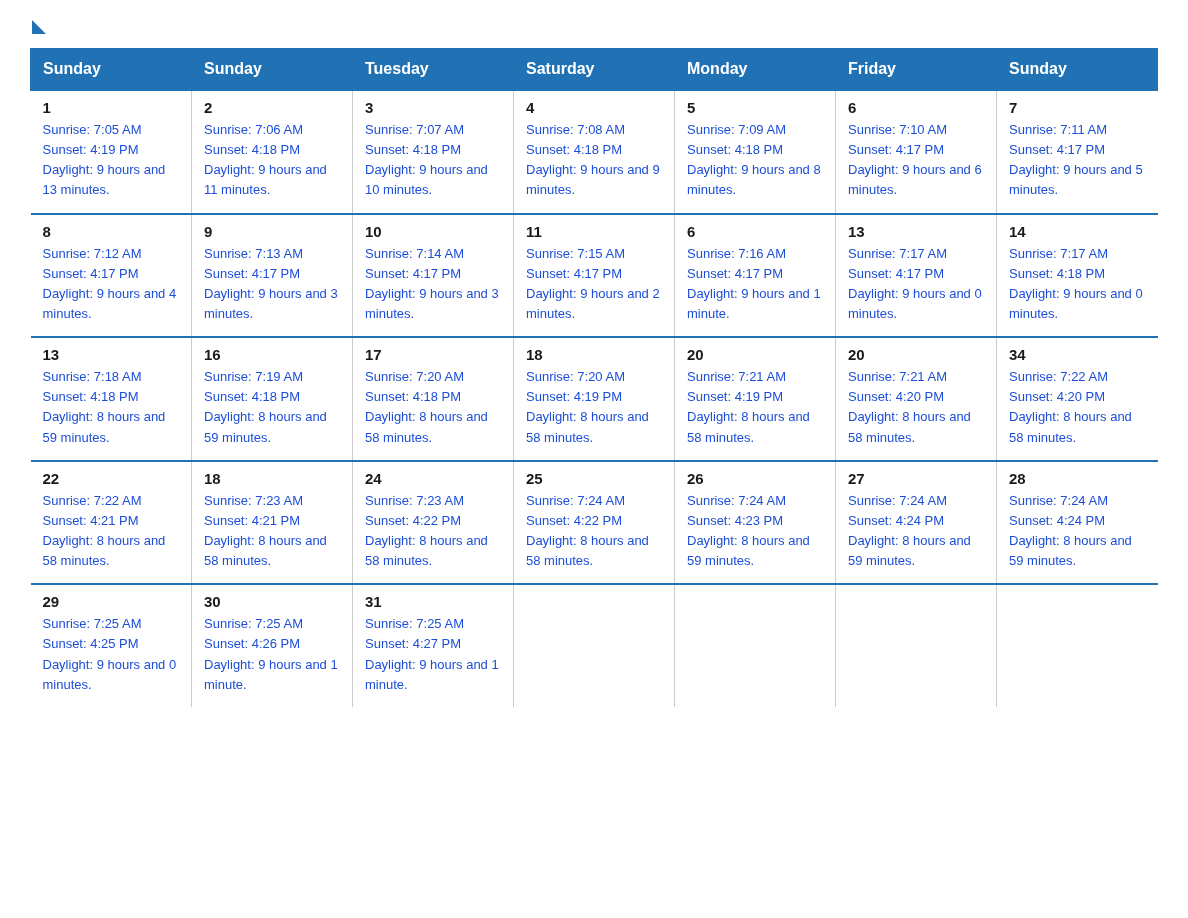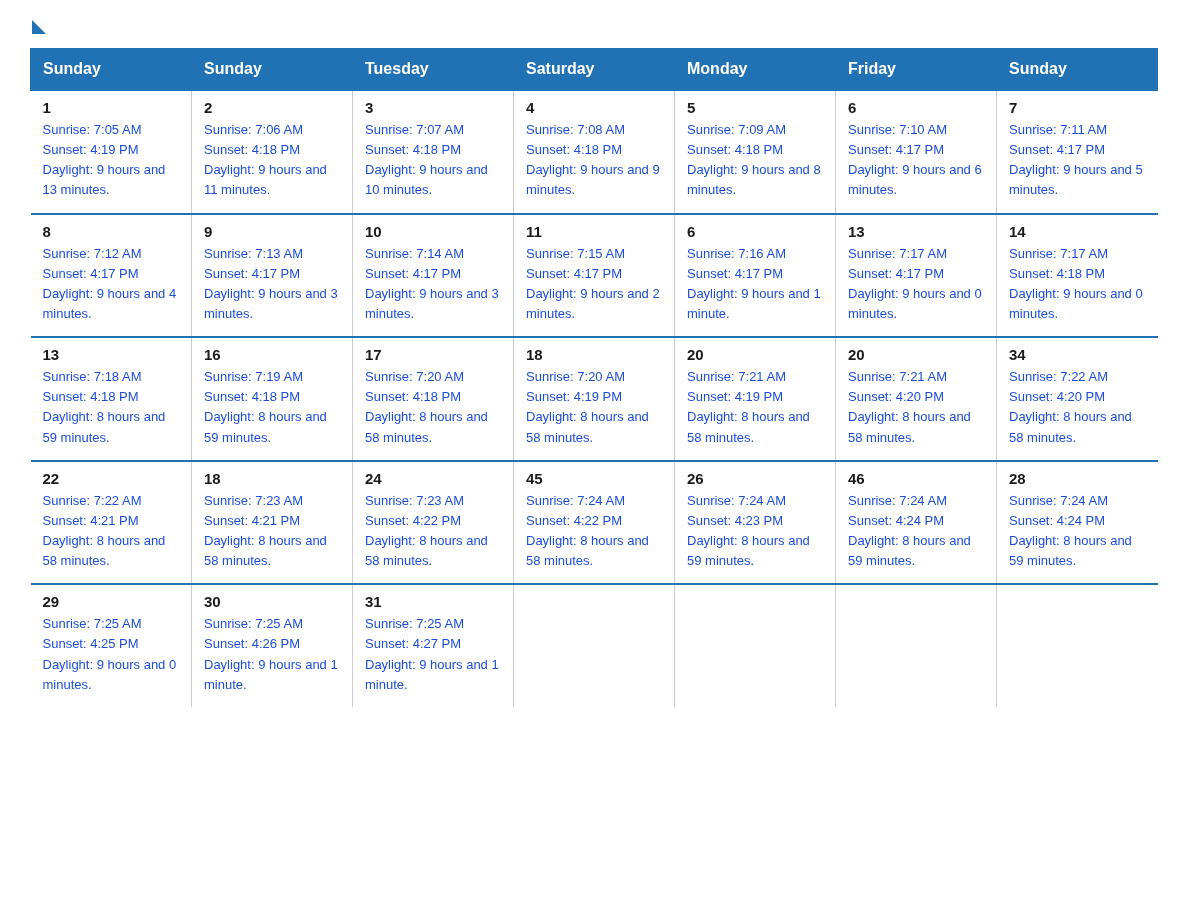--- a/index.html
+++ b/index.html
@@ -229,29 +229,29 @@
         </td>
         <td>
           <div class="day-number">18</div>
         <div class="day-info">Sunrise: 7:23 AM<br>Sunset: 4:21 PM<br>Daylight: 8 hours and 58 minutes.</div>
         </td>
         <td>
           <div class="day-number">24</div>
         <div class="day-info">Sunrise: 7:23 AM<br>Sunset: 4:22 PM<br>Daylight: 8 hours and 58 minutes.</div>
         </td>
         <td>
-          <div class="day-number">45</div>
+          <div class="day-number">25</div>
         <div class="day-info">Sunrise: 7:24 AM<br>Sunset: 4:22 PM<br>Daylight: 8 hours and 58 minutes.</div>
         </td>
         <td>
           <div class="day-number">26</div>
         <div class="day-info">Sunrise: 7:24 AM<br>Sunset: 4:23 PM<br>Daylight: 8 hours and 59 minutes.</div>
         </td>
         <td>
-          <div class="day-number">46</div>
+          <div class="day-number">27</div>
         <div class="day-info">Sunrise: 7:24 AM<br>Sunset: 4:24 PM<br>Daylight: 8 hours and 59 minutes.</div>
         </td>
         <td>
           <div class="day-number">28</div>
         <div class="day-info">Sunrise: 7:24 AM<br>Sunset: 4:24 PM<br>Daylight: 8 hours and 59 minutes.</div>
         </td>
       </tr>
       <tr>
         <td>
           <div class="day-number">29</div>

